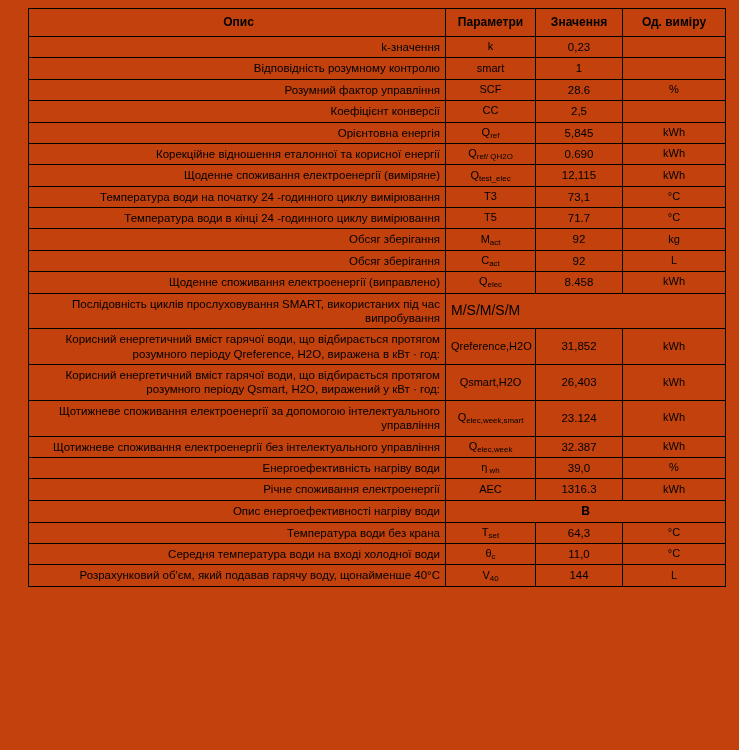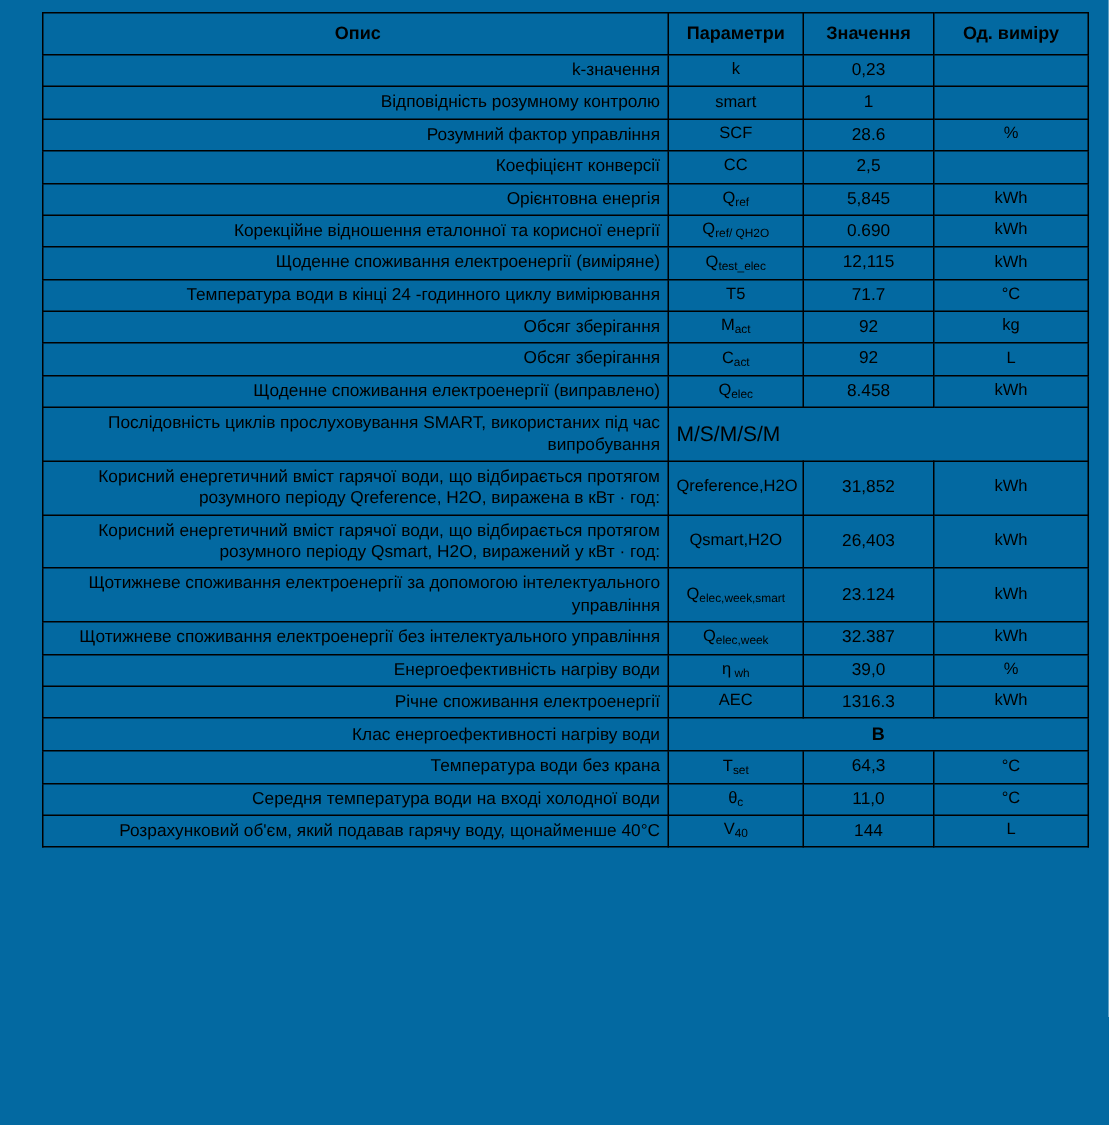--- a/index.html
+++ b/index.html
@@ -11,21 +11,21 @@
     width: 739px;
     height: 750px;
     font-family: "Liberation Sans", sans-serif;
     color: #000000;
     overflow: hidden;
   }
   .page {
     width: 739px;
     height: 750px;
     position: relative;
-    background: #0369a1;
+    background: #c2410c;
     box-sizing: border-box;
     padding: 8px 14px 8px 28px;
   }
   table.spec {
     border-collapse: collapse;
     width: 697px;
     table-layout: fixed;
     font-size: 11px;
   }
   table.spec th, table.spec td {
@@ -139,20 +139,26 @@
           <td class="value">0.690</td>
           <td class="unit">kWh</td>
         </tr>
         <tr>
           <td class="desc multiline">Щоденне споживання електроенергії (виміряне)</td>
           <td class="param">Q<sub>test_elec</sub></td>
           <td class="value">12,115</td>
           <td class="unit">kWh</td>
         </tr>
         <tr>
+          <td class="desc multiline">Температура води на початку 24 -годинного циклу вимірювання</td>
+          <td class="param">T3</td>
+          <td class="value">73,1</td>
+          <td class="unit">°C</td>
+        </tr>
+        <tr>
           <td class="desc multiline">Температура води в кінці 24 -годинного циклу вимірювання</td>
           <td class="param">T5</td>
           <td class="value">71.7</td>
           <td class="unit">°C</td>
         </tr>
         <tr>
           <td class="desc multiline">Обсяг зберігання</td>
           <td class="param">M<sub>act</sub></td>
           <td class="value">92</td>
           <td class="unit">kg</td>
@@ -203,21 +209,21 @@
           <td class="value">39,0</td>
           <td class="unit">%</td>
         </tr>
         <tr>
           <td class="desc multiline">Річне споживання електроенергії</td>
           <td class="param">AEC</td>
           <td class="value">1316.3</td>
           <td class="unit">kWh</td>
         </tr>
         <tr>
-          <td class="desc multiline">Клас енергоефективності нагріву води</td>
+          <td class="desc multiline">Опис енергоефективності нагріву води</td>
           <td class="bold-center" colspan="3">B</td>
         </tr>
         <tr>
           <td class="desc multiline">Температура води без крана</td>
           <td class="param">T<sub>set</sub></td>
           <td class="value">64,3</td>
           <td class="unit">°C</td>
         </tr>
         <tr>
           <td class="desc multiline">Середня температура води на вході холодної води</td>

